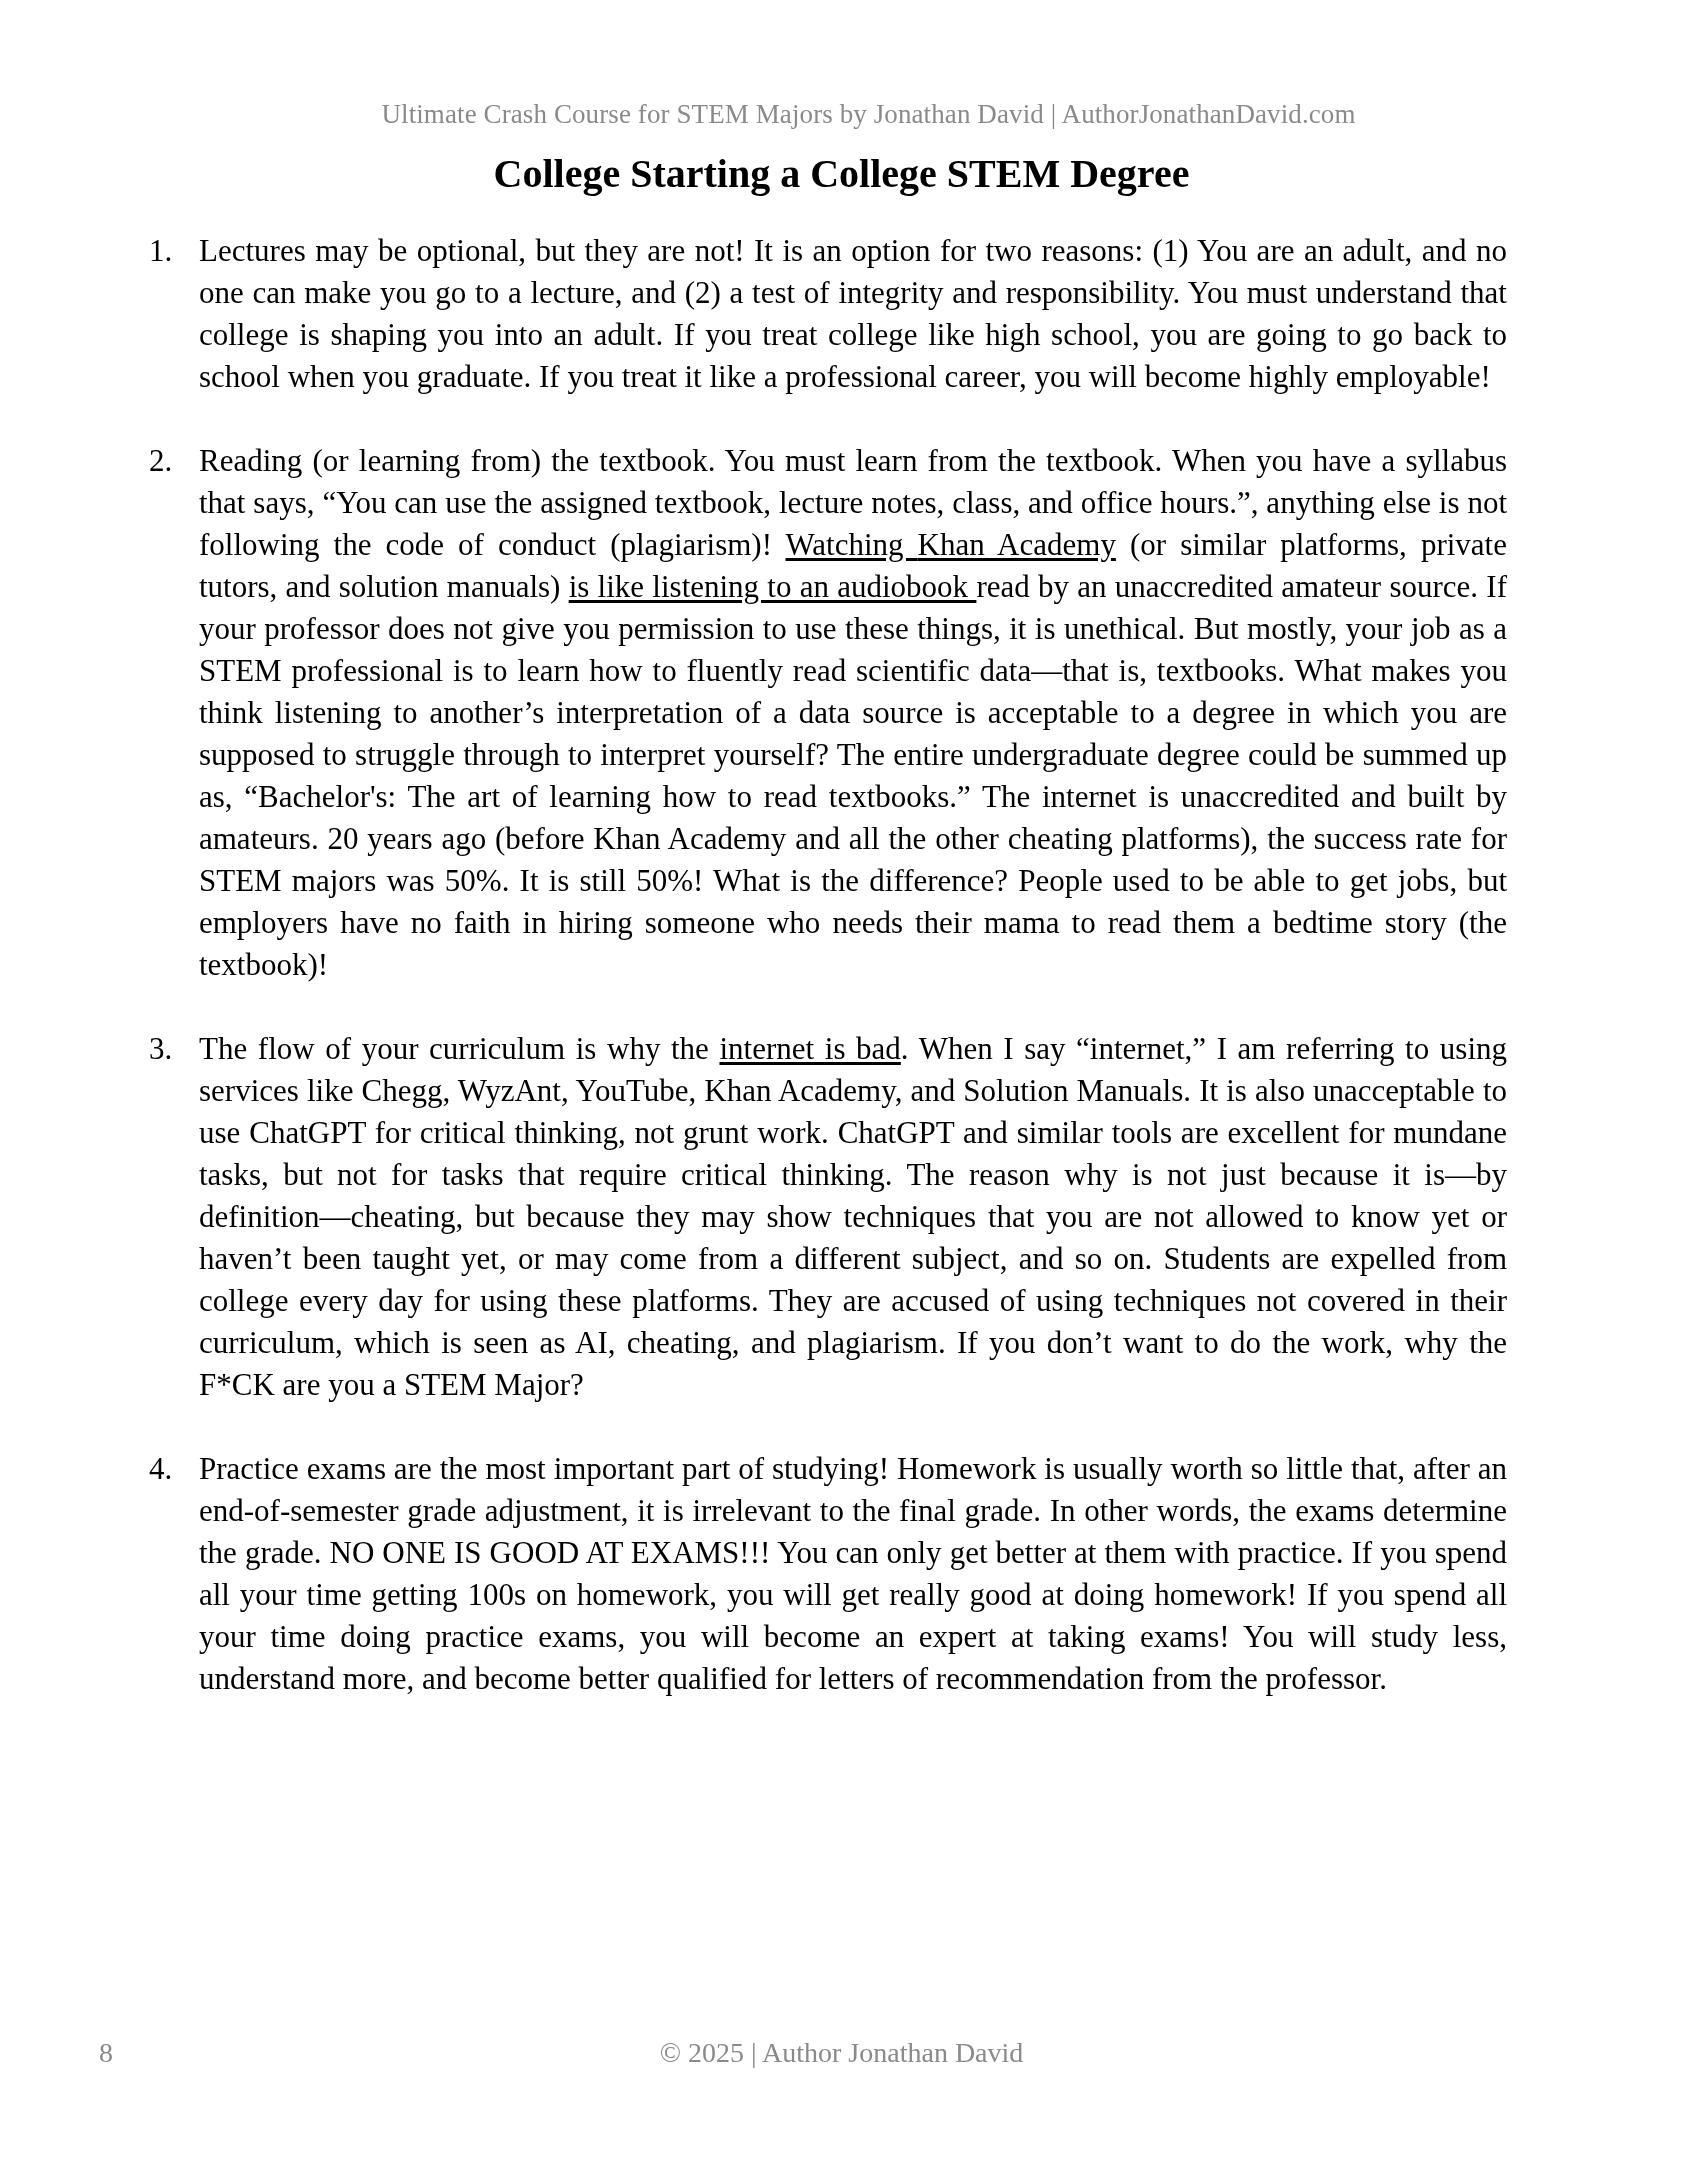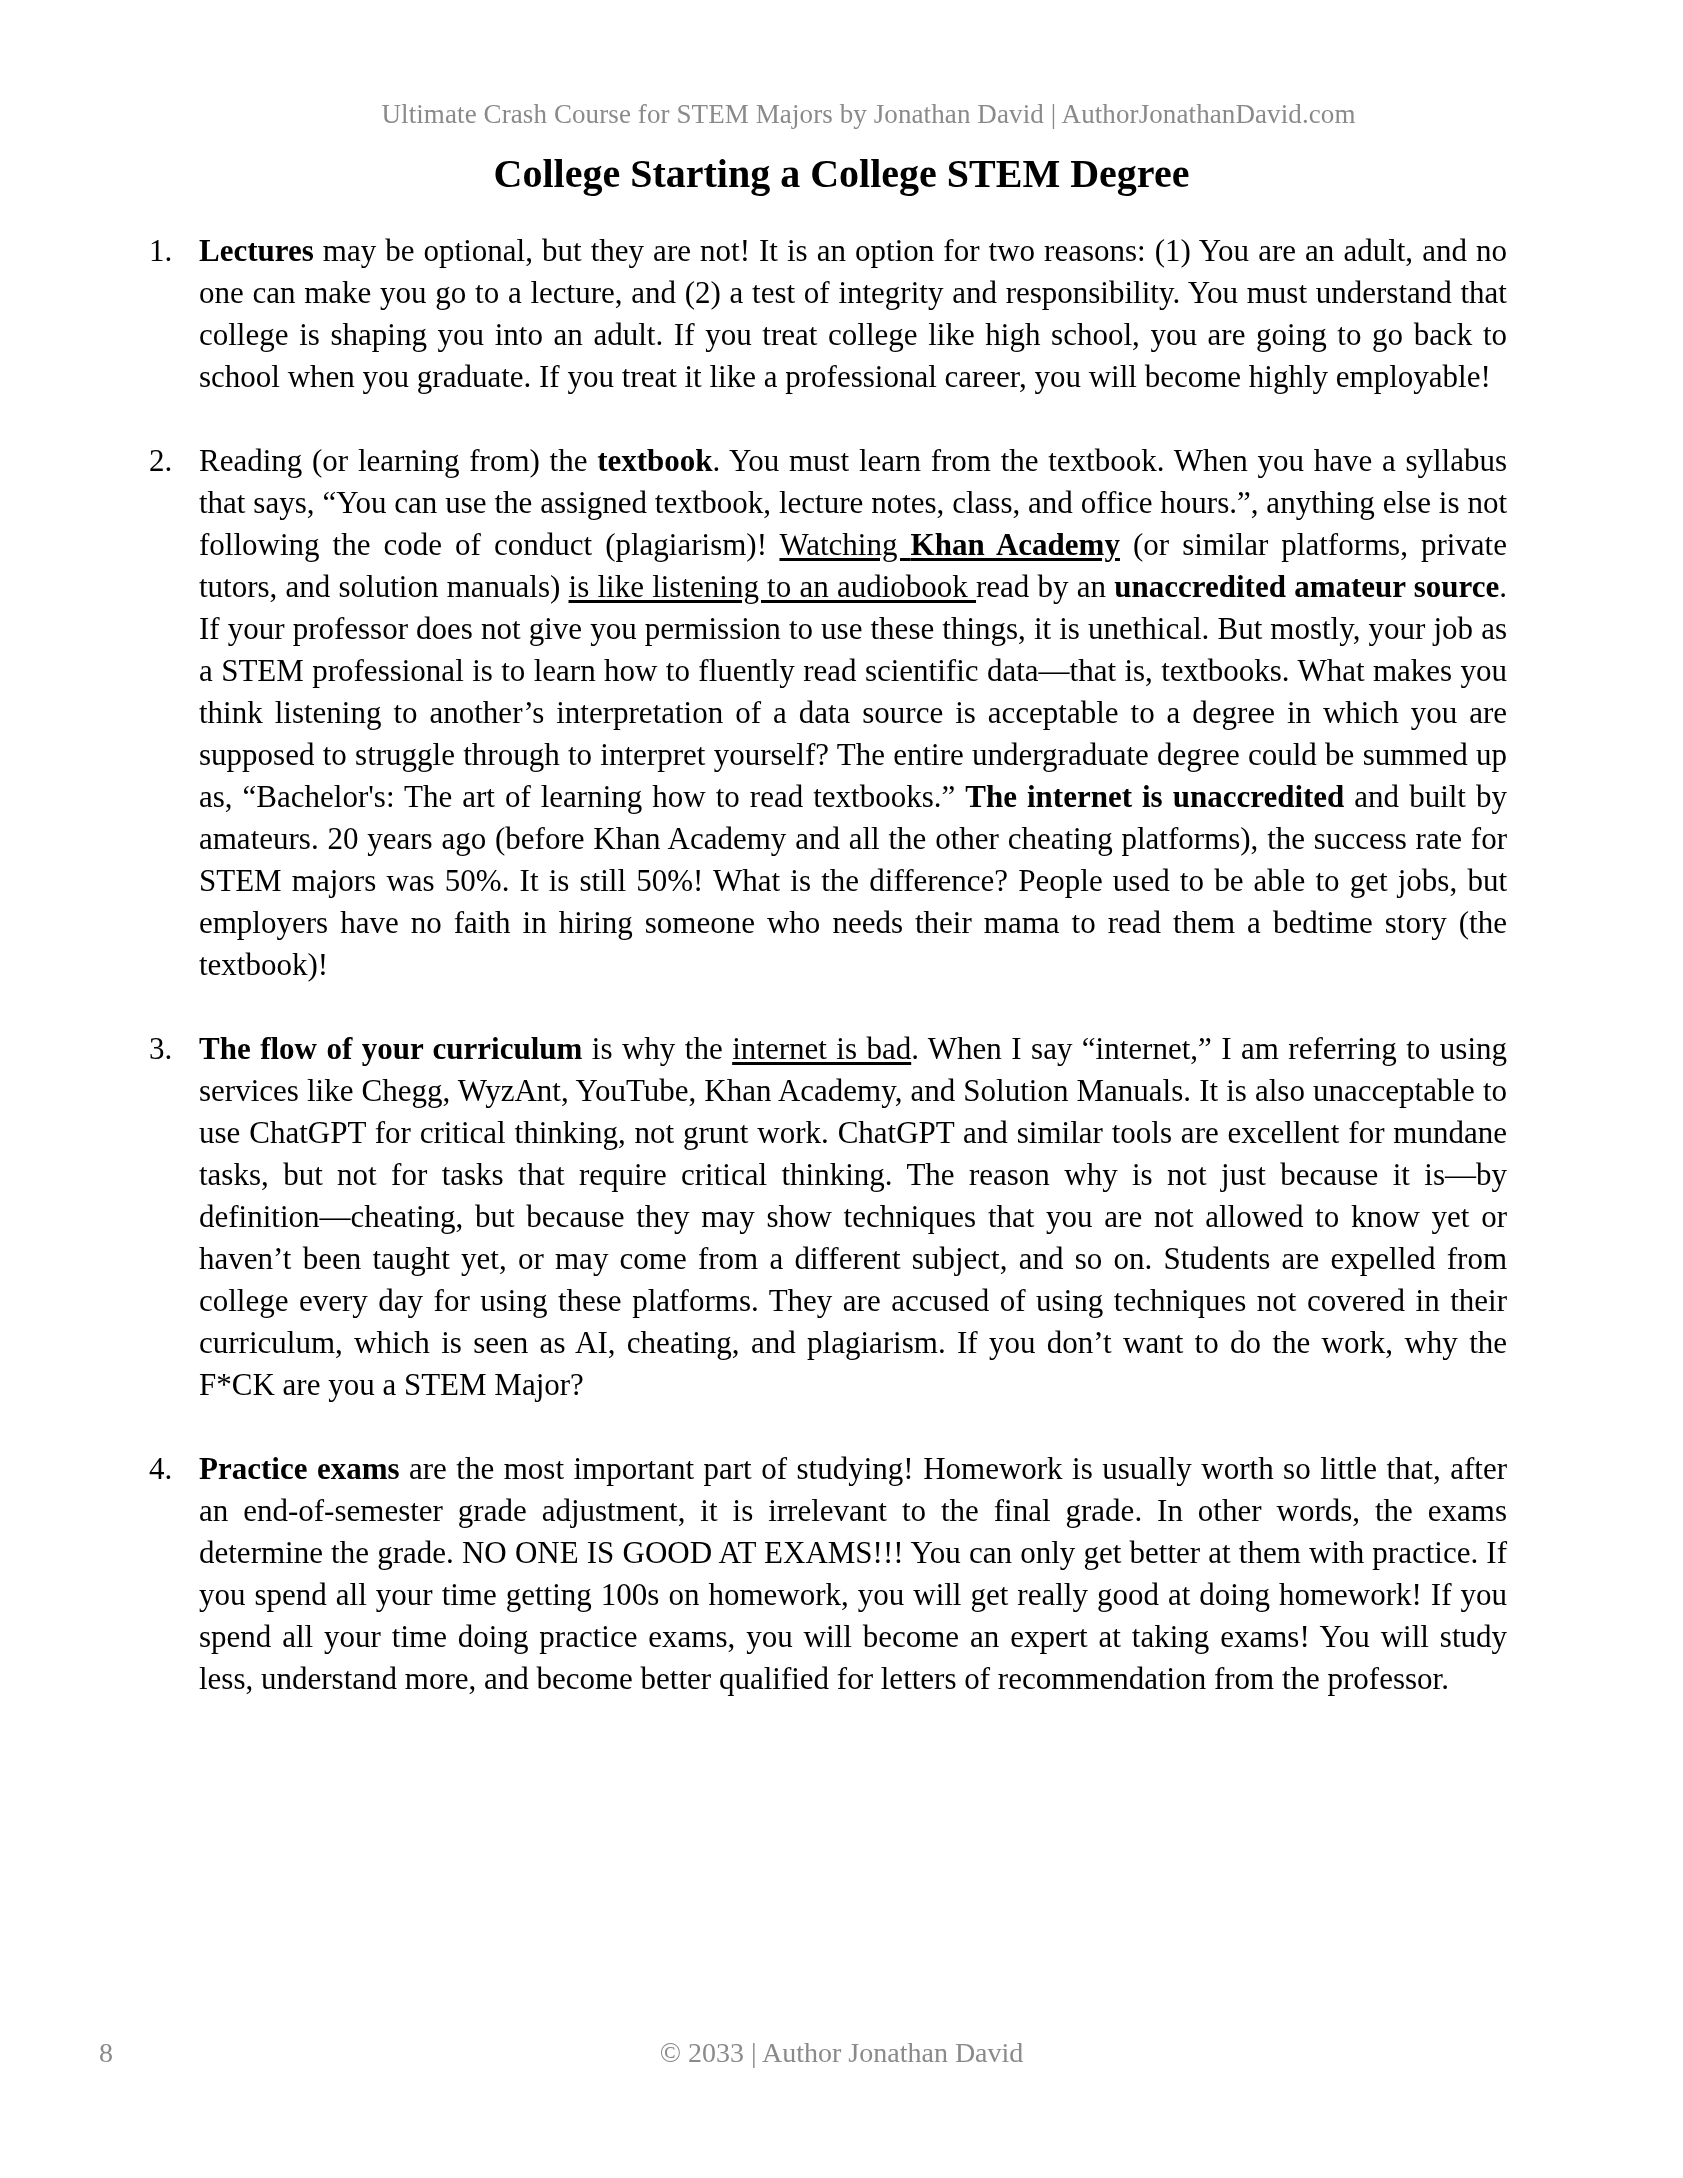--- a/index.html
+++ b/index.html
@@ -7,21 +7,21 @@
          font-family: "Liberation Serif", "DejaVu Serif", serif; color: #000; }
   .running-header { position: absolute; top: 99px; left: 0; width: 1683px; text-align: center;
          font-size: 27px; color: #8a8a8a; letter-spacing: 0.1px; padding-left: 27px; }
   .page-title { position: absolute; top: 150px; left: 0; width: 1683px; text-align: center;
          font-size: 40px; font-weight: bold; margin: 0; }
   .content { position: absolute; top: 230px; left: 149px; width: 1358px; }
   ol.items { list-style: none; margin: 0; padding: 0; }
   ol.items li { position: relative; padding-left: 50px; font-size: 31px; line-height: 42px;
          text-align: justify; margin-bottom: 42px; }
   ol.items li .num { position: absolute; left: 0; top: 0; }
-  b { font-weight: bold; }
+  b { font-weight: normal; }
   u { text-decoration: underline; text-underline-offset: 3px; }
   .footer-page-number { position: absolute; top: 2037px; left: 99px; font-size: 28px; color: #8a8a8a; }
   .footer-copyright { position: absolute; top: 2037px; left: 0; width: 1683px; text-align: center;
          font-size: 28px; color: #8a8a8a; }
 </style>
 </head>
 <body>
 
 <div class="running-header">Ultimate Crash Course for STEM Majors by Jonathan David | AuthorJonathanDavid.com</div>
 
@@ -42,14 +42,14 @@
       <span><b>The flow of your curriculum</b><span> is why the </span><u>internet is bad</u><span>. When I say “internet,” I am referring to using services like Chegg, WyzAnt, YouTube, Khan Academy, and Solution Manuals. It is also unacceptable to use ChatGPT for critical thinking, not grunt work. ChatGPT and similar tools are excellent for mundane tasks, but not for tasks that require critical thinking. The reason why is not just because it is—by definition—cheating, but because they may show techniques that you are not allowed to know yet or haven’t been taught yet, or may come from a different subject, and so on. Students are expelled from college every day for using these platforms. They are accused of using techniques not covered in their curriculum, which is seen as AI, cheating, and plagiarism. If you don’t want to do the work, why the F*CK are you a STEM Major?</span></span>
     </li>
     <li>
       <span class="num">4.</span>
       <span><b>Practice exams</b><span> are the most important part of studying! Homework is usually worth so little that, after an end-of-semester grade adjustment, it is irrelevant to the final grade. In other words, the exams determine the grade. NO ONE IS GOOD AT EXAMS!!! You can only get better at them with practice. If you spend all your time getting 100s on homework, you will get really good at doing homework! If you spend all your time doing practice exams, you will become an expert at taking exams! You will study less, understand more, and become better qualified for letters of recommendation from the professor.</span></span>
     </li>
   </ol>
 </div>
 
 <div class="footer-page-number">8</div>
-<div class="footer-copyright">© 2033 | Author Jonathan David</div>
+<div class="footer-copyright">© 2025 | Author Jonathan David</div>
 
 
 </body></html>

